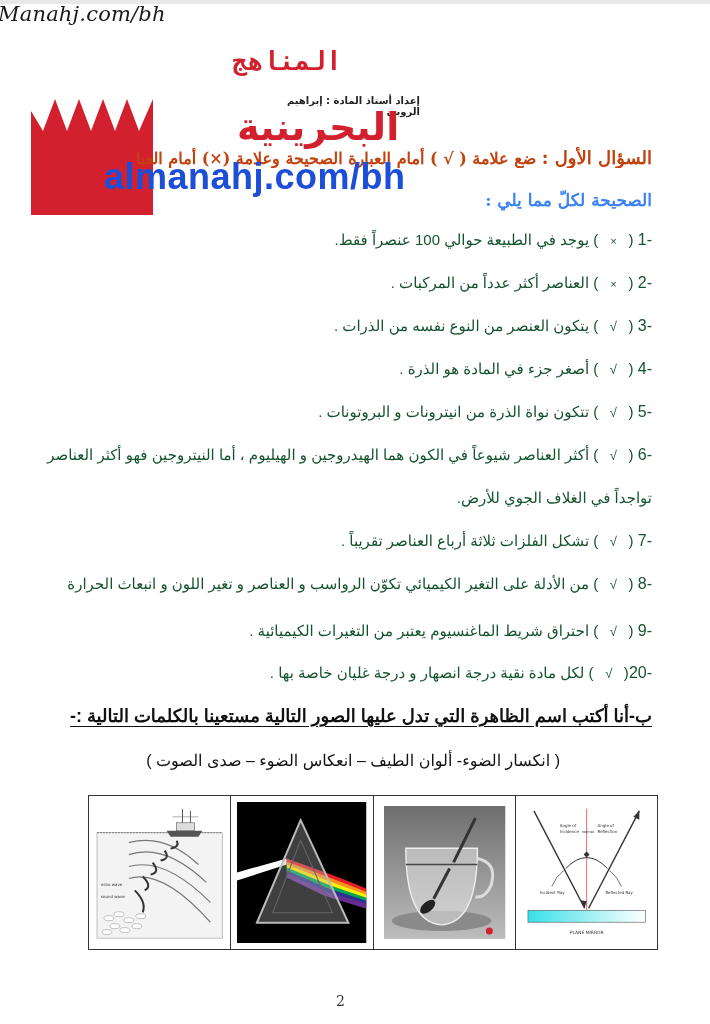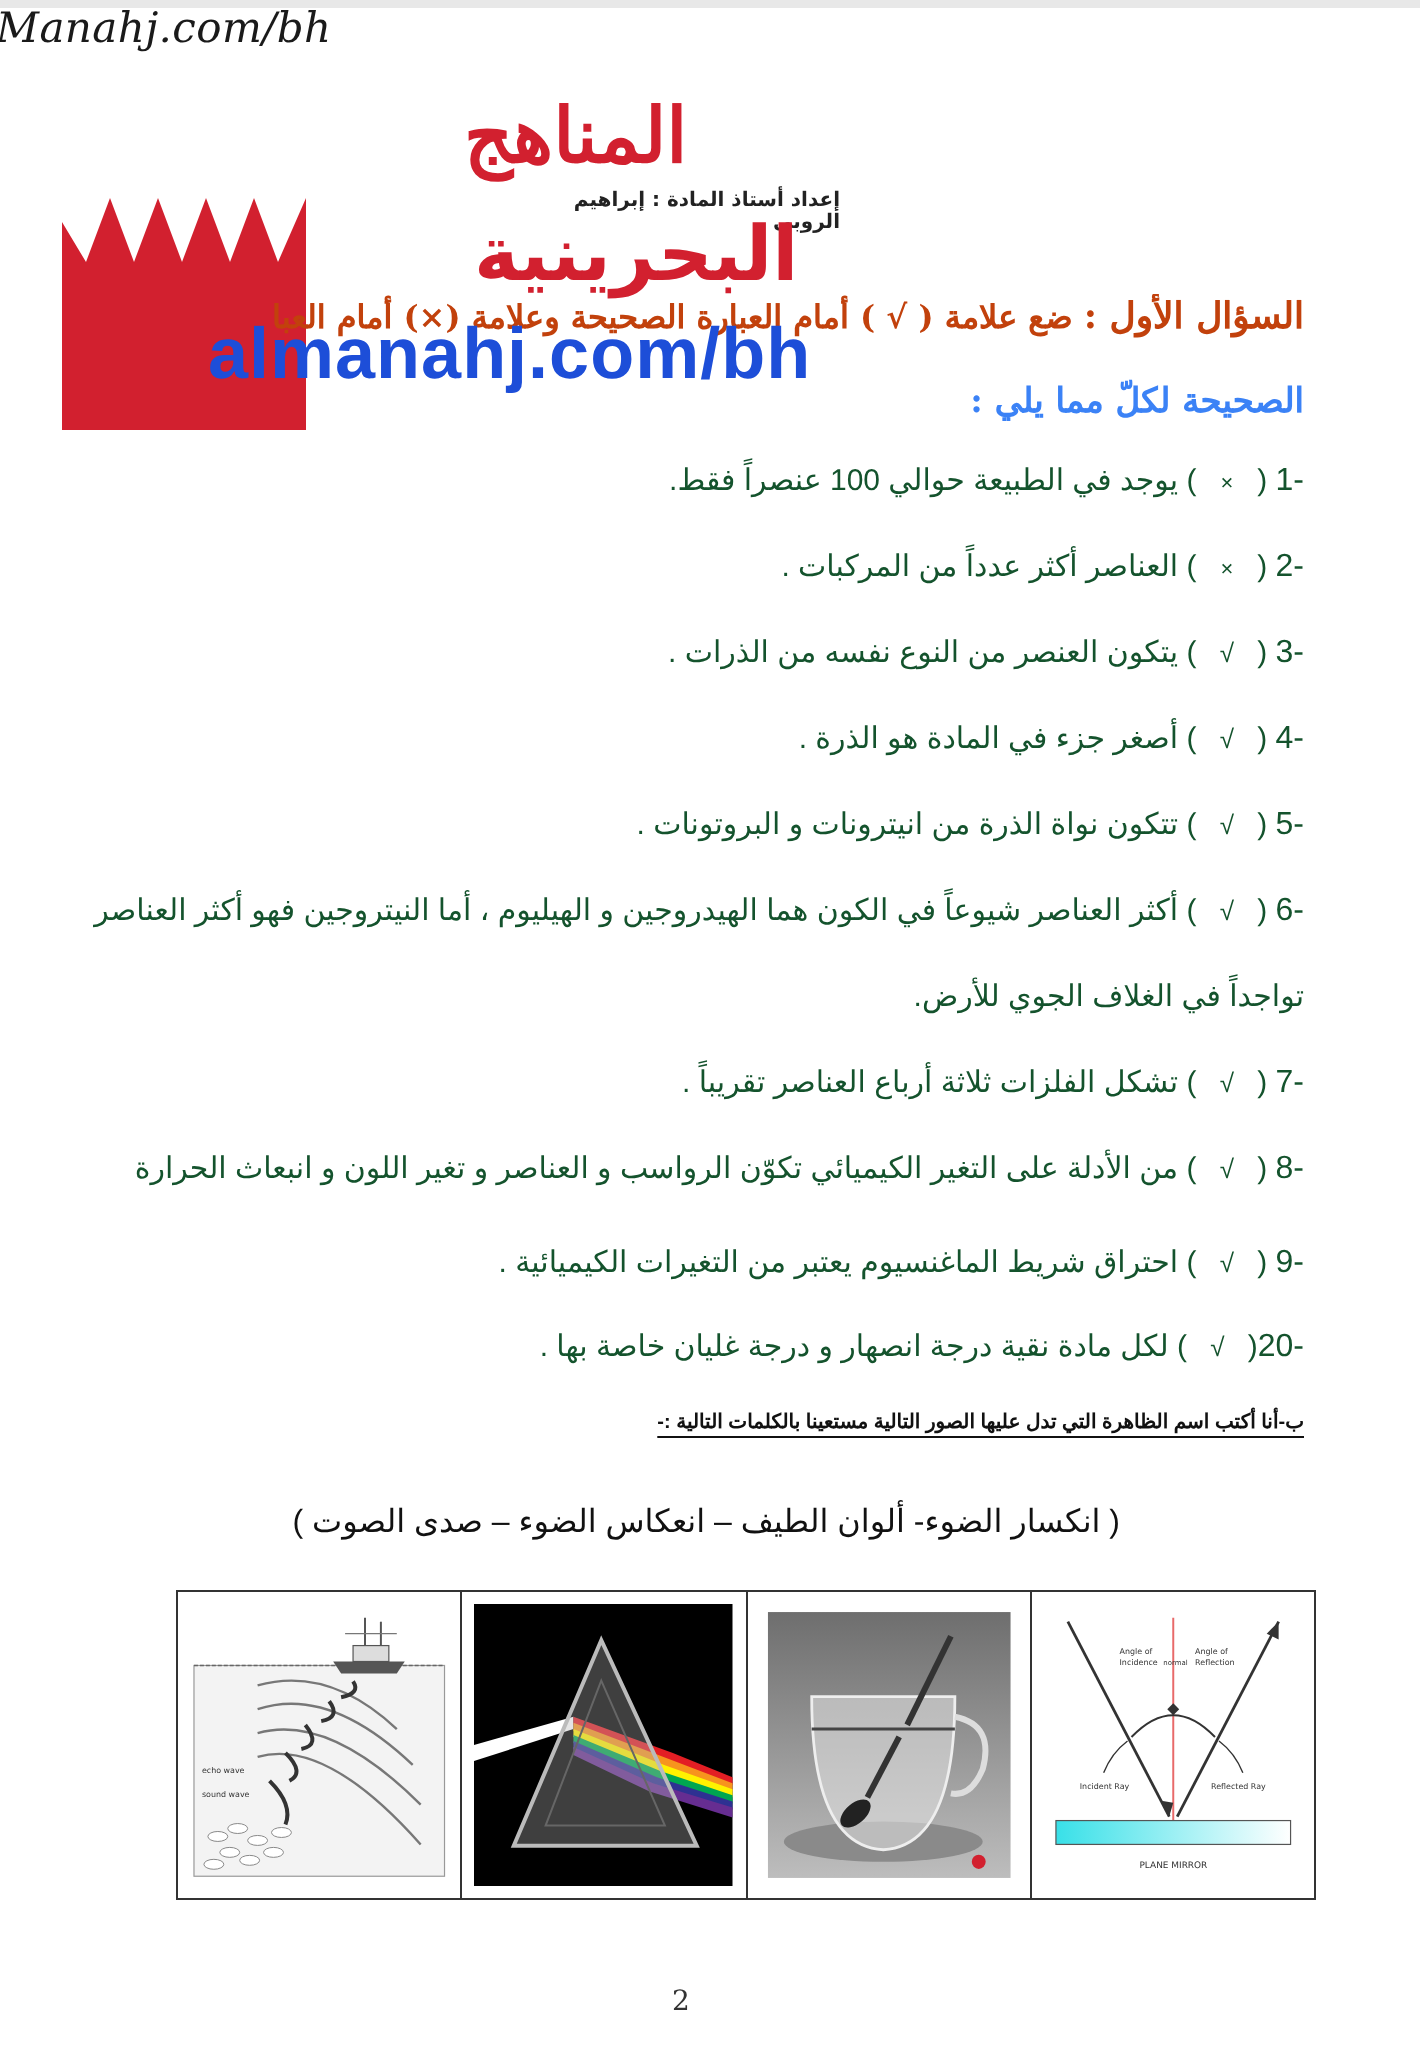--- a/index.html
+++ b/index.html
@@ -10,22 +10,22 @@
   .watermark-url {
     position: absolute; left: -2px; top: 2px;
     font-family: "DejaVu Serif", serif; font-style: italic;
     font-size: 21px; color: #1a1a1a; letter-spacing: 0.2px;
   }
 
   
   .logo-crown { position: absolute; left: 31px; top: 99px; width: 122px; height: 116px; }
   .logo-title-1 {
     position: absolute; left: 232px; top: 50px;
-    font-family: Liberation Serif, serif; font-weight: bold;
-    font-size: 38px; color: #d2202f; direction: rtl; line-height: 1;
+    font-family: Liberation Mono, monospace; font-weight: bold;
+    font-size: 26px; color: #d2202f; direction: rtl; line-height: 1;
   }
   .logo-title-2 {
     position: absolute; left: 237px; top: 108px;
     font-family: "DejaVu Sans", sans-serif; font-weight: bold;
     font-size: 38px; color: #d2202f; direction: rtl; line-height: 1;
   }
   .author-line {
     position: absolute; left: 250px; top: 95px; width: 170px;
     font-size: 10px; font-weight: bold; color: #222; direction: rtl; text-align: right;
   }
@@ -55,21 +55,21 @@
     direction: rtl; text-align: right; white-space: nowrap;
     font-family: "Liberation Sans", sans-serif; font-size: 15px; color: #14532d;
   }
   .item .num { font-size: 16px; }
   .item .mark { display: inline-block; min-width: 22px; text-align: center; font-size: 13px; }
   .item .mark.cross { font-size: 11px; }
 
   .section-b {
     position: absolute; right: 58px; top: 705px;
     direction: rtl; text-align: right; white-space: nowrap;
-    font-family: "Liberation Sans", sans-serif; font-size: 10px; font-weight: bold;
+    font-family: "Liberation Sans", sans-serif; font-size: 18px; font-weight: bold;
     text-decoration: underline; text-underline-offset: 4px; color: #111;
   }
   .word-bank {
     position: absolute; right: 150px; top: 751px;
     direction: rtl; text-align: right; white-space: nowrap;
     font-family: "Liberation Sans", sans-serif; font-size: 16px; color: #111;
   }
 
   
   .img-table {

